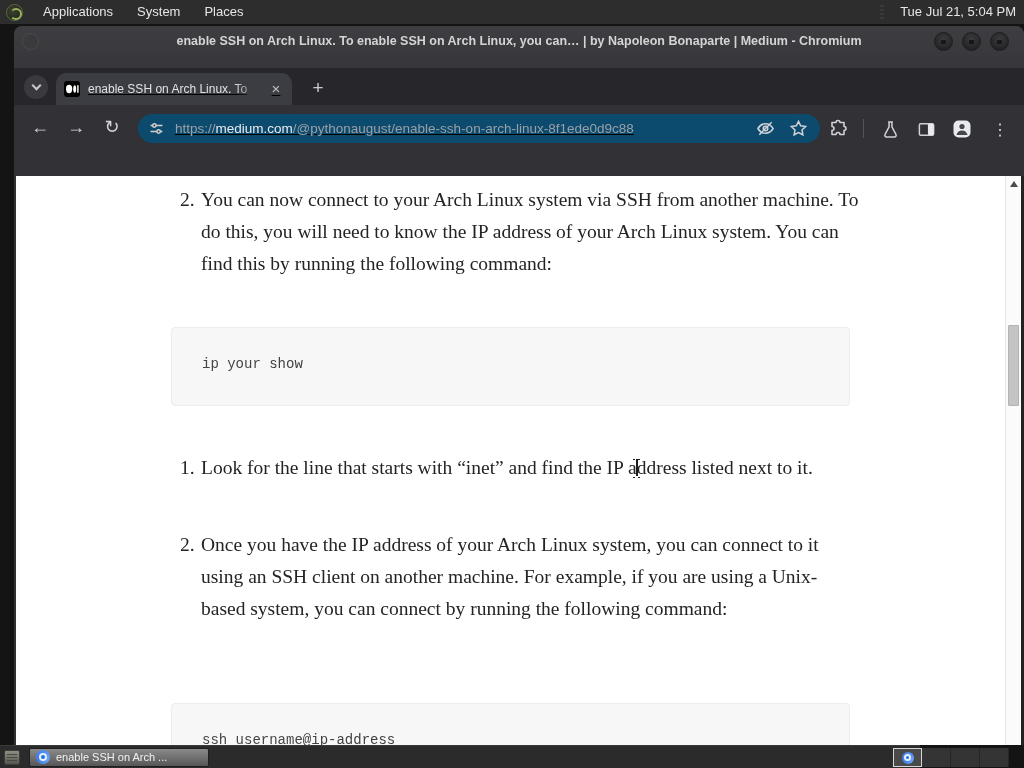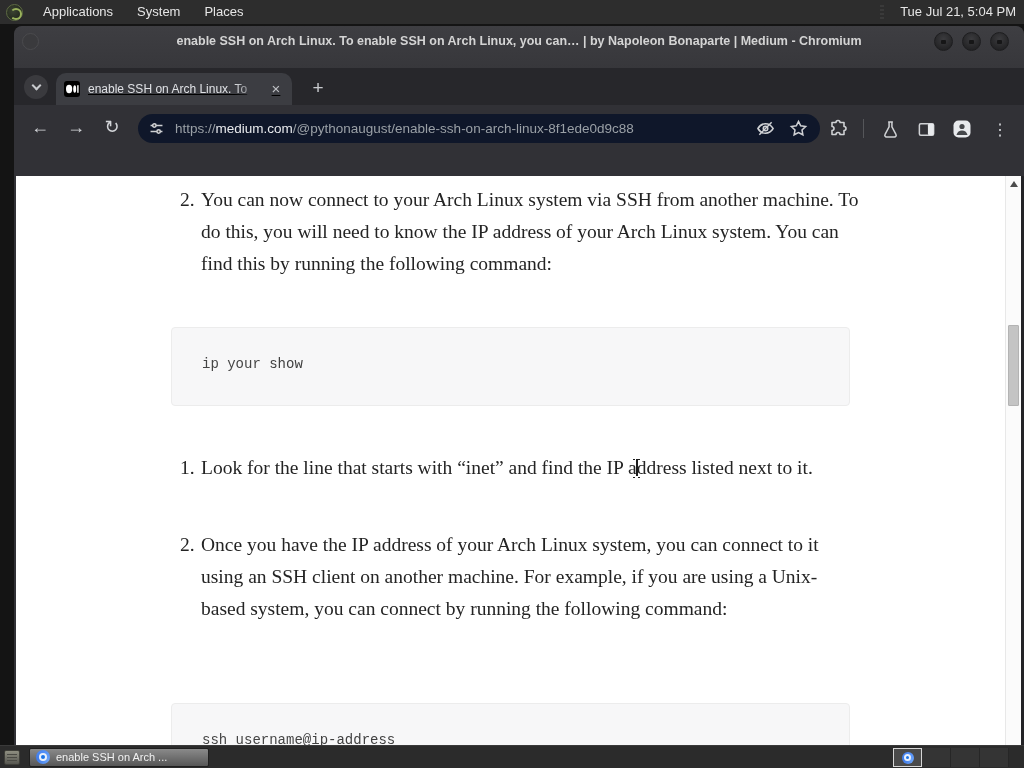--- a/index.html
+++ b/index.html
@@ -50,21 +50,21 @@
          margin:0 8px 0 8px; -webkit-mask-image:linear-gradient(90deg,#000 85%,transparent); }
   .tab-close { color:#bfc1c5; font-size:15px; line-height:16px; width:16px; text-align:center; }
   .newtab-btn { position:absolute; left:292px; top:8px; width:24px; height:24px; color:#c8cace;
          font-size:19px; line-height:23px; text-align:center; border-radius:50%; }
 
   
   .toolbar { position:relative; height:82px; background:#313136; }
   .nav-btn { position:absolute; top:8px; width:28px; height:28px; color:#d2d4d8; font-size:18px;
          line-height:28px; text-align:center; border-radius:50%; }
   .urlbar { position:absolute; left:124px; top:9px; width:682px; height:29px; border-radius:15px;
-         background:#0f172a; display:flex; align-items:center; padding:0 10px; }
+         background:#0c4a6e; display:flex; align-items:center; padding:0 10px;text-decoration:underline; }
   .url-text { font-size:13.5px; margin-left:10px; white-space:nowrap; overflow:hidden; }
   .url-dim { color:#9aa0a6; } .url-host { color:#e8eaed; }
   .omni-icon { flex:none; }
   .tool-icon { position:absolute; top:10px; width:28px; height:28px; display:flex;
          align-items:center; justify-content:center; color:#d2d4d8; }
   .tool-divider { position:absolute; top:14px; left:849px; width:1px; height:19px; background:#55565a; }
   .kebab { font-size:16px; color:#d2d4d8; }
 
   svg.ic { display:block; }
 
@@ -91,21 +91,21 @@
   .scrollbar { position:absolute; left:991px; top:150px; width:16px; height:569px; background:#fbfbfb;
              border-left:1px solid #e8e8e8; }
   .scroll-up { position:absolute; left:4px; top:5px; width:0; height:0;
              border-left:4px solid transparent; border-right:4px solid transparent;
              border-bottom:6px solid #4c4c4c; }
   .scroll-thumb { position:absolute; left:2px; top:149px; width:11px; height:81px; background:#c4c4c4;
              border:1px solid #b3b3b3; border-radius:1px; }
   .win-right-edge { position:absolute; left:1007px; top:150px; width:3px; height:569px; background:#232326; }
 
   
-  .taskbar { position:absolute; left:0; top:745px; width:1024px; height:23px; background:#2b2b2b;
+  .taskbar { position:absolute; left:0; top:745px; width:920px; height:23px; background:#2b2b2b;
              border-top:1px solid #3a3a3a; display:flex; align-items:center; z-index:60; }
   .applet-icon { width:16px; height:15px; margin:0 9px 0 4px; border-radius:2px;
              background:linear-gradient(#8e8e80,#565650); border:1px solid #3e3e38; position:relative; }
   .applet-icon::after { content:""; position:absolute; left:2px; top:3px; right:2px; height:7px;
              background:repeating-linear-gradient(#4a4a44 0 1px, transparent 1px 3px); }
   .task-btn { width:180px; height:19px; border-radius:2px; border:1px solid #1f1f1f;
              background:linear-gradient(#8a8a8a,#565656); display:flex; align-items:center;
              padding:0 6px; color:#f2f2f2; font-size:11px; white-space:nowrap; overflow:hidden; }
   .chromium-icon { width:14px; height:14px; border-radius:50%; flex:none; position:relative;
              background:conic-gradient(#4e8cf7, #6aa2f8, #3f7be8, #4e8cf7); margin-right:6px; }

